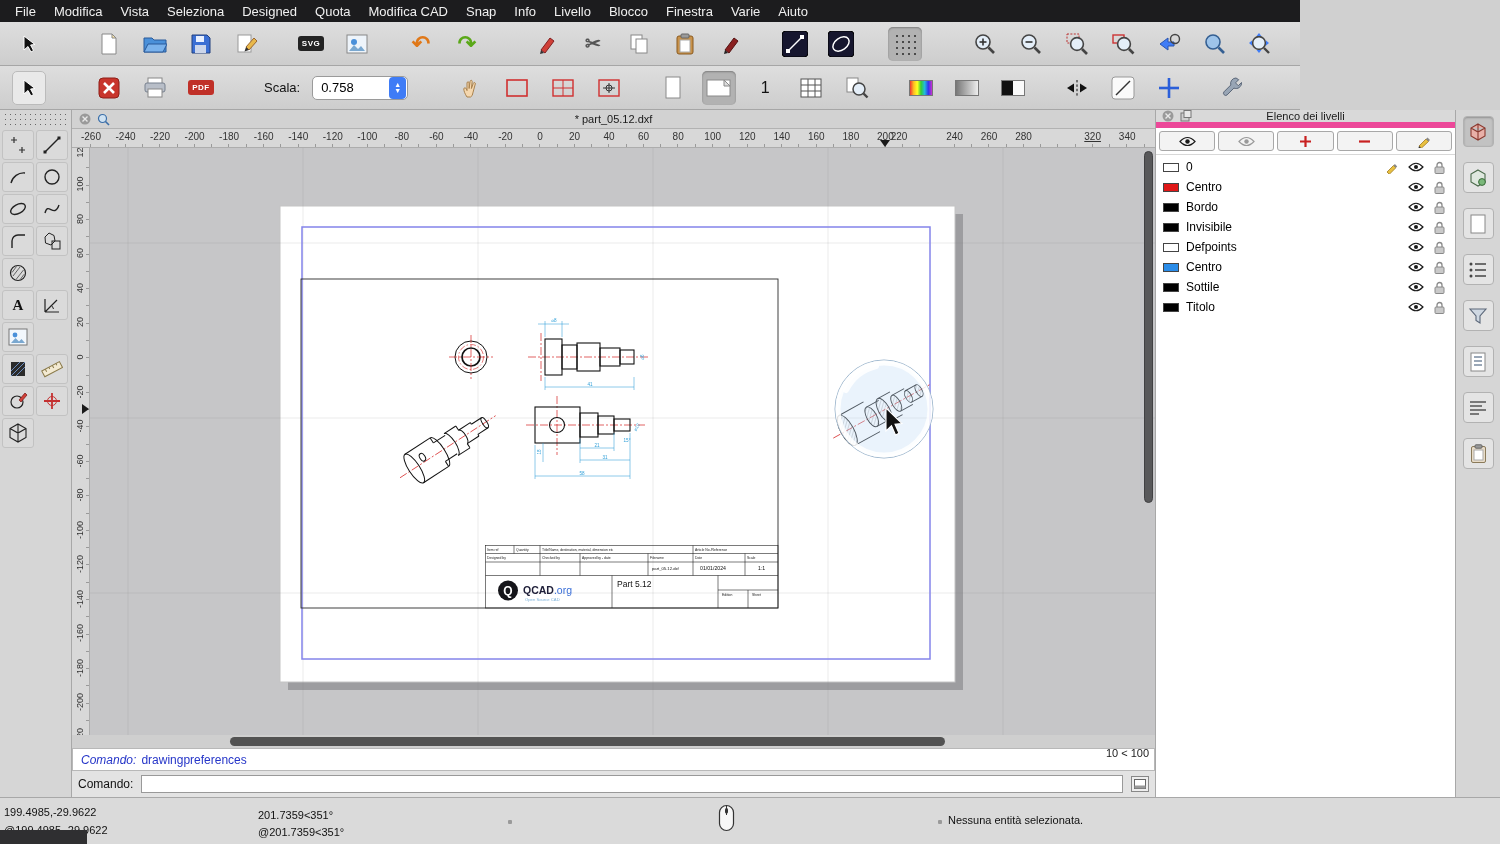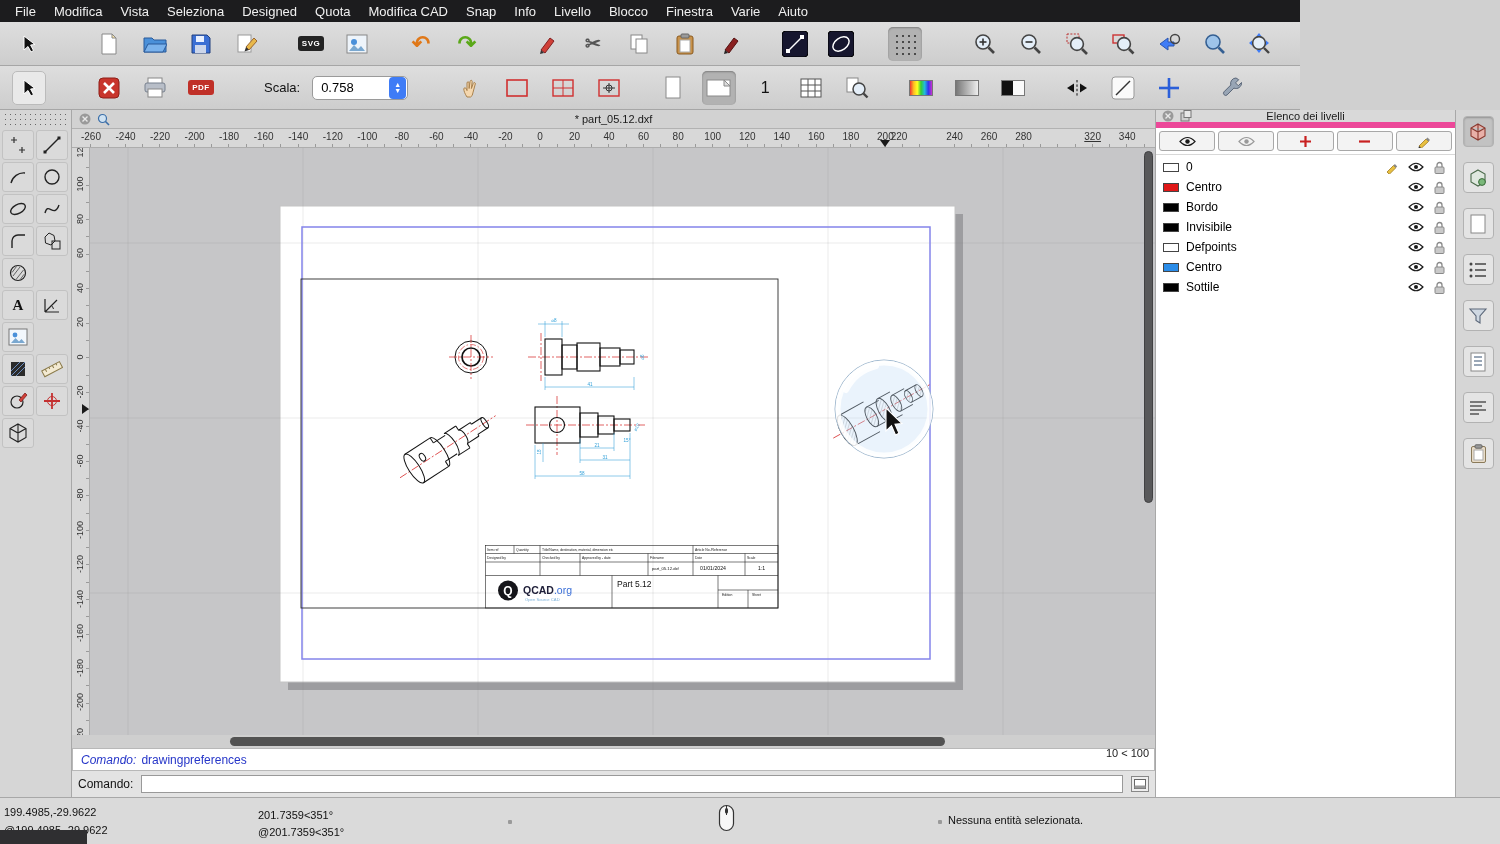--- a/index.html
+++ b/index.html
@@ -987,20 +987,42 @@
             </svg>
           </span>
     <span class="rowicon">
             <svg width="11" height="13">
               <rect x="1" y="6" width="9" height="6.5" rx="1" fill="#c9c9c9" stroke="#8a8a8a"></rect>
               <path d="M3 6 V4 a2.5 2.5 0 0 1 5 0 v2" fill="none" stroke="#8a8a8a" stroke-width="1.3"></path>
             </svg>
           </span>
   </div>
 
+  <div class="layer-row">
+    <span class="swatch" style="background: rgb(0, 0, 0);"></span>
+    <span class="lname">Titolo</span>
+    <span class="rowicon pencil" style="visibility: hidden;">
+            <svg width="13" height="13">
+              <path d="M2 11 L8.5 4.5 L10.8 6.8 L4.3 13.3 z" fill="#e8c040" stroke="#a07820" stroke-width="0.8"></path>
+              <path d="M8.5 4.5 l2.3 2.3 1.4 -1.4 -2.3 -2.3 z" fill="#888"></path>
+            </svg>
+          </span>
+    <span class="rowicon">
+            <svg width="16" height="10">
+              <path d="M1 5 Q8 -2.5 15 5 Q8 12.5 1 5 Z" fill="none" stroke="#1a1a1a" stroke-width="1.1"></path>
+              <circle cx="8" cy="5" r="2" fill="#1a1a1a"></circle>
+            </svg>
+          </span>
+    <span class="rowicon">
+            <svg width="11" height="13">
+              <rect x="1" y="6" width="9" height="6.5" rx="1" fill="#c9c9c9" stroke="#8a8a8a"></rect>
+              <path d="M3 6 V4 a2.5 2.5 0 0 1 5 0 v2" fill="none" stroke="#8a8a8a" stroke-width="1.3"></path>
+            </svg>
+          </span>
+  </div>
 
 </div>
   </div>
 
   <div id="rightstrip">
     <span class="rs-btn pressed">
         <svg width="20" height="20">
           <path d="M10 2 l7 4 v8 l-7 4 -7 -4 v-8 z M10 2 v8 M3 6 l7 4 7 -4 M10 18 v-8" fill="#e8b0a8" stroke="#8a3a30" stroke-width="1.1"></path>
         </svg>
       </span>

